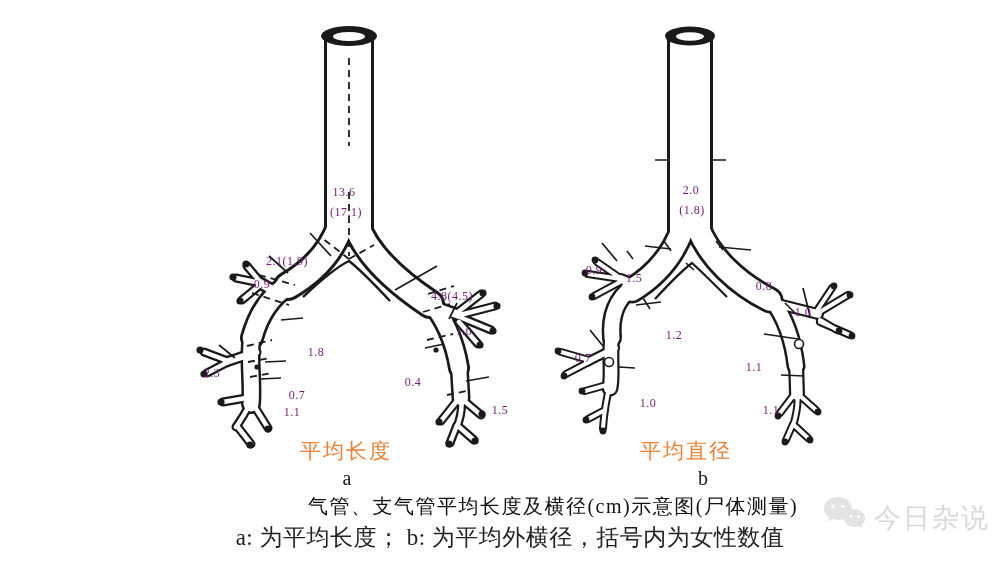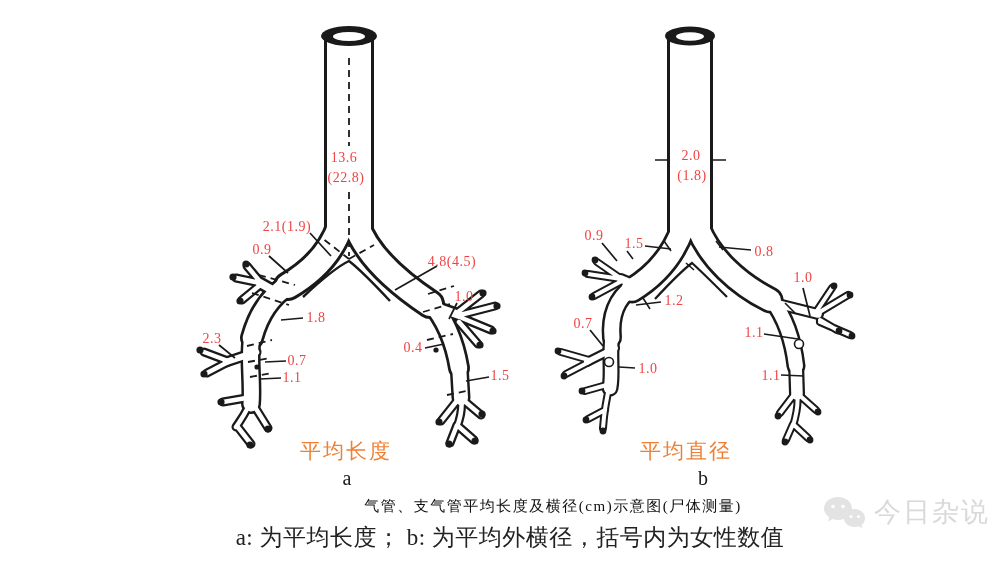--- a/index.html
+++ b/index.html
@@ -1,28 +1,28 @@
 <!DOCTYPE html>
 <html style="--accent: #ee7f33; --wm: #d9d9d9;"><head>
 <meta charset="utf-8">
 <style>
   html,body{margin:0;padding:0;background:#fff;}
   .stage{position:relative;width:998px;height:562px;background:#fff;overflow:hidden;
          font-family:"Liberation Serif",serif;}
   .art{position:absolute;left:0;top:0;}
-  .num{position:absolute;transform:translate(-50%,-50%);font-size:14px;color:#ef4444;
-       white-space:nowrap;letter-spacing:.5px;}
+  .num{position:absolute;transform:translate(-50%,-50%);font-size:12px;color:#701a75;
+       white-space:nowrap;letter-spacing:.5px;margin-top:34px;}
   .sect{position:absolute;transform:translate(-50%,-50%);font-family:"Liberation Sans",sans-serif;
         font-weight:normal;font-size:21px;color:var(--accent,#ee7f33);letter-spacing:2px;white-space:nowrap;}
   .tag{position:absolute;transform:translate(-50%,-50%);font-size:20px;color:#1a1a1a;}
-  .caption{position:absolute;transform:translate(-50%,-50%);font-size:15px;color:#111;
+  .caption{position:absolute;transform:translate(-50%,-50%);font-size:20px;color:#111;
            white-space:nowrap;letter-spacing:1.5px;}
   .note{position:absolute;transform:translate(-50%,-50%);font-size:23px;color:#222;
         white-space:nowrap;letter-spacing:.5px;}
-  .wm{position:absolute;left:821px;top:494px;display:flex;align-items:flex-start;gap:7px;
+  .wm{position:absolute;left:821px;top:494px;display:flex;align-items:flex-end;gap:7px;
       color:var(--wm,#d9d9d9);font-family:"Liberation Sans",sans-serif;font-size:27px;
       letter-spacing:2px;user-select:none;}
 </style>
 </head>
 <body>
 
 <div class="stage">
 
   <svg class="art" width="998" height="562" viewBox="0 0 998 562">
     <defs>
@@ -158,21 +158,21 @@
         <circle cx="839" cy="331" r="3.4"></circle>
         <circle cx="852" cy="336" r="3.4"></circle>
       <circle cx="778" cy="416" r="3.4"></circle>
         <circle cx="785" cy="442" r="3.4"></circle>
         <circle cx="810" cy="440" r="3.4"></circle>
         <circle cx="818" cy="412" r="3.4"></circle>
     </g>
   </svg>
 
   <div class="num" style="left:344px;top:158px">13.6</div>
-  <div class="num" style="left:346px;top:178px">(22.8)</div>
+  <div class="num" style="left:346px;top:178px">(17.1)</div>
   <div class="num" style="left:287px;top:227px">2.1(1.9)</div>
   <div class="num" style="left:262px;top:250px">0.9</div>
   <div class="num" style="left:452px;top:262px">4.8(4.5)</div>
   <div class="num" style="left:464px;top:297px">1.0</div>
   <div class="num" style="left:316px;top:318px">1.8</div>
   <div class="num" style="left:212px;top:339px">2.3</div>
   <div class="num" style="left:297px;top:361px">0.7</div>
   <div class="num" style="left:292px;top:378px">1.1</div>
   <div class="num" style="left:413px;top:348px">0.4</div>
   <div class="num" style="left:500px;top:376px">1.5</div>

